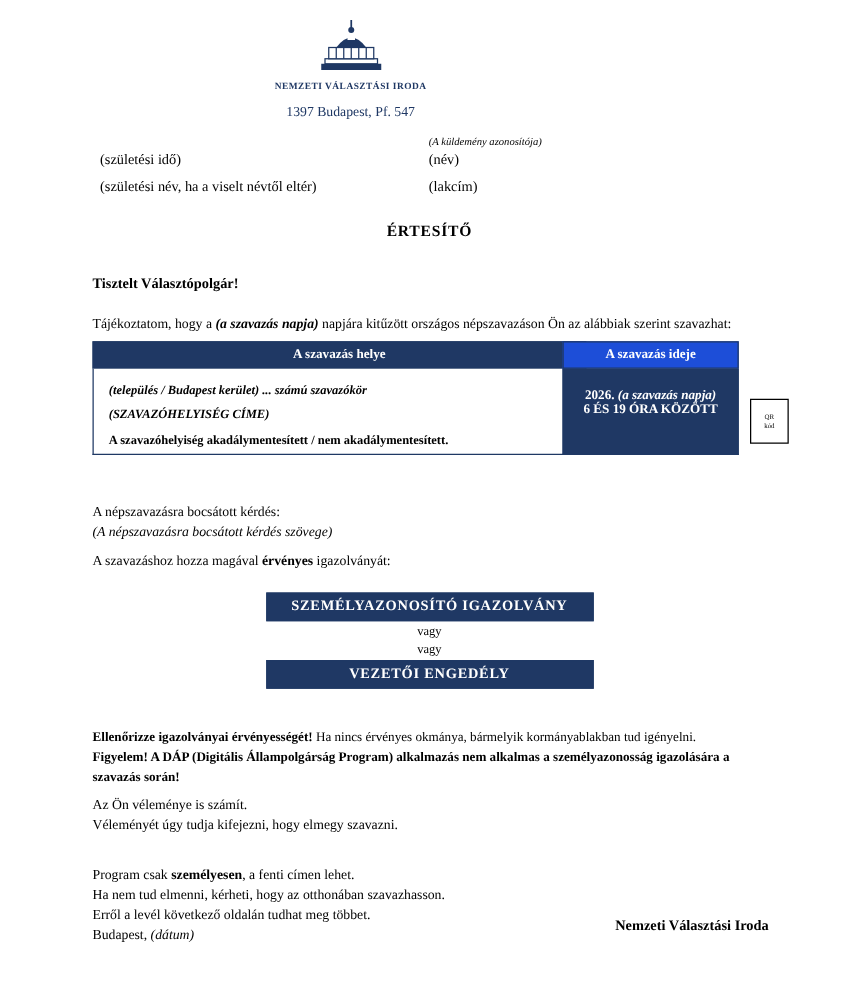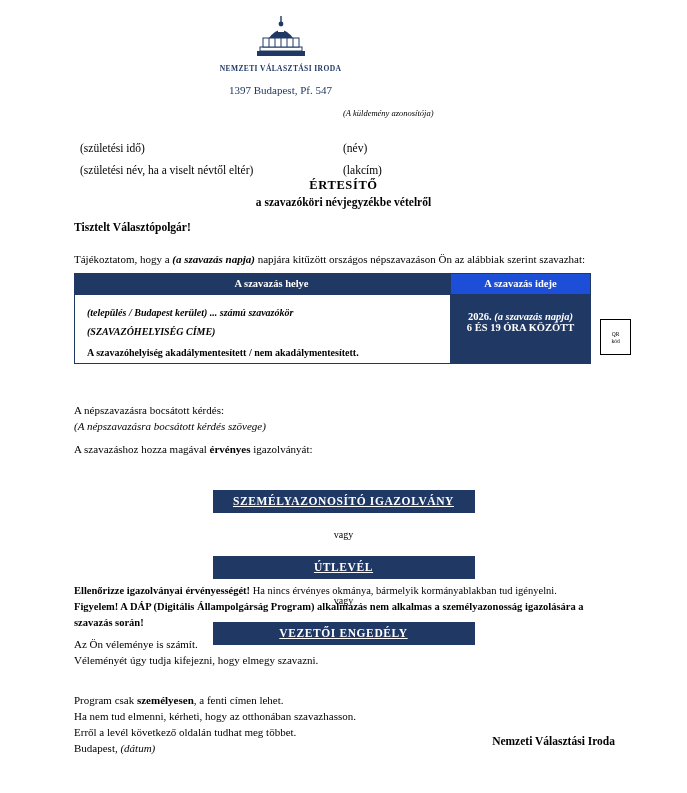--- a/index.html
+++ b/index.html
@@ -62,21 +62,20 @@
     color: #000;
   }
 
   
   .addr-grid {
     position: absolute;
     top: 122px;
     left: 80px;
     width: 530px;
     font-size: 11.5px;
-    margin-top: 20px;
   }
   .addr-row {
     display: flex;
     margin-bottom: 10px;
   }
   .addr-left { width: 263px; }
   .addr-right { width: 240px; }
 
   
   .title-block {
@@ -215,29 +214,28 @@
   
   .idbars {
     position: absolute;
     top: 474px;
     left: 0;
     width: 687px;
     text-align: center;
   }
   .idbar {
     width: 260px;
-    margin: 16px auto;
+    margin: 0 auto;
     background: #1f3864;
     color: #ffffff;
     font-weight: bold;
     font-size: 11.5px;
     letter-spacing: 0.6px;
     padding: 4px 0 5px 0;
     border: 1px solid #1f3864;
-    text-decoration: underline;
   }
   .vagy {
     font-size: 10px;
     margin: 3px 0 3px 0;
   }
 
   
   .warn {
     position: absolute;
     top: 583px;
@@ -314,21 +312,20 @@
       <div class="addr-right">(név)</div>
     </div>
     <div class="addr-row">
       <div class="addr-left">(születési név, ha a viselt névtől eltér)</div>
       <div class="addr-right">(lakcím)</div>
     </div>
   </div>
 
   <div class="title-block">
     <div class="title-main">ÉRTESÍTŐ</div>
-    <div class="title-sub">a szavazóköri névjegyzékbe vételről</div>
   </div>
 
   <div class="salut">Tisztelt Választópolgár!</div>
 
   <div class="intro">
     <span>Tájékoztatom, hogy a </span><i>(a szavazás napja)</i><span> napjára kitűzött országos népszavazáson Ön az alábbiak szerint szavazhat:</span>
   </div>
 
   <div class="tbl-left">
     <div class="tbl-head">A szavazás helye</div>
@@ -360,21 +357,20 @@
     <div class="q2">(A népszavazásra bocsátott kérdés szövege)</div>
   </div>
 
   <div class="bring">
     <span>A szavazáshoz hozza magával </span><b>érvényes</b><span> igazolványát:</span>
   </div>
 
   <div class="idbars">
     <div class="idbar">SZEMÉLYAZONOSÍTÓ IGAZOLVÁNY</div>
     <div class="vagy">vagy</div>
-    <div class="idbar">ÚTLEVÉL</div>
     <div class="vagy">vagy</div>
     <div class="idbar">VEZETŐI ENGEDÉLY</div>
   </div>
 
   <div class="warn">
     <div>
       <span class="b">Ellenőrizze igazolványai érvényességét!</span><span> Ha nincs érvényes okmánya, bármelyik kormányablakban tud igényelni.</span>
     </div>
     <div class="b">Figyelem! A DÁP (Digitális Állampolgárság Program) alkalmazás nem alkalmas a személyazonosság igazolására a szavazás során!</div>
   </div>

